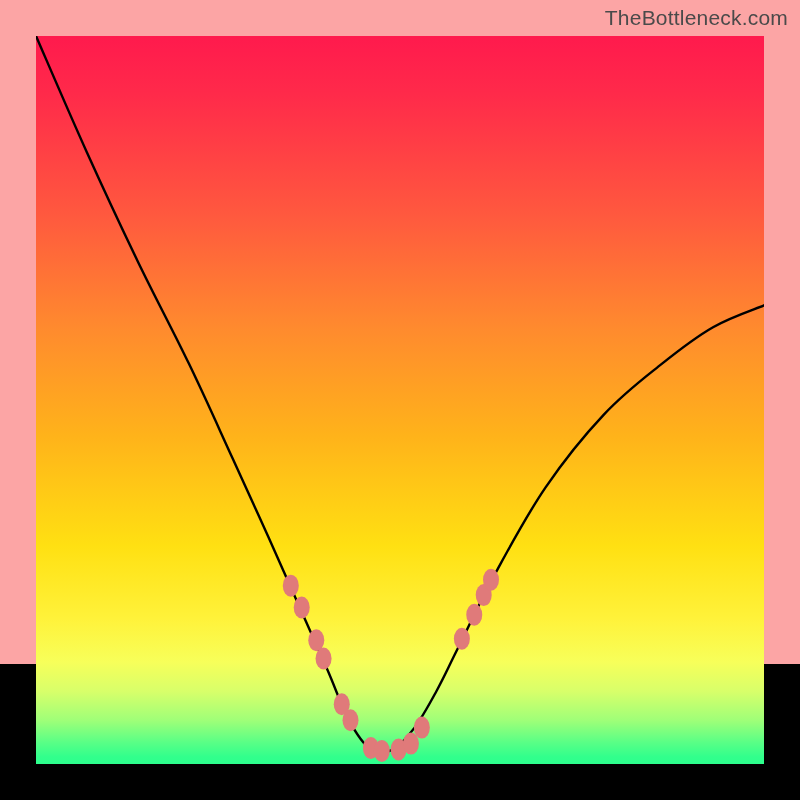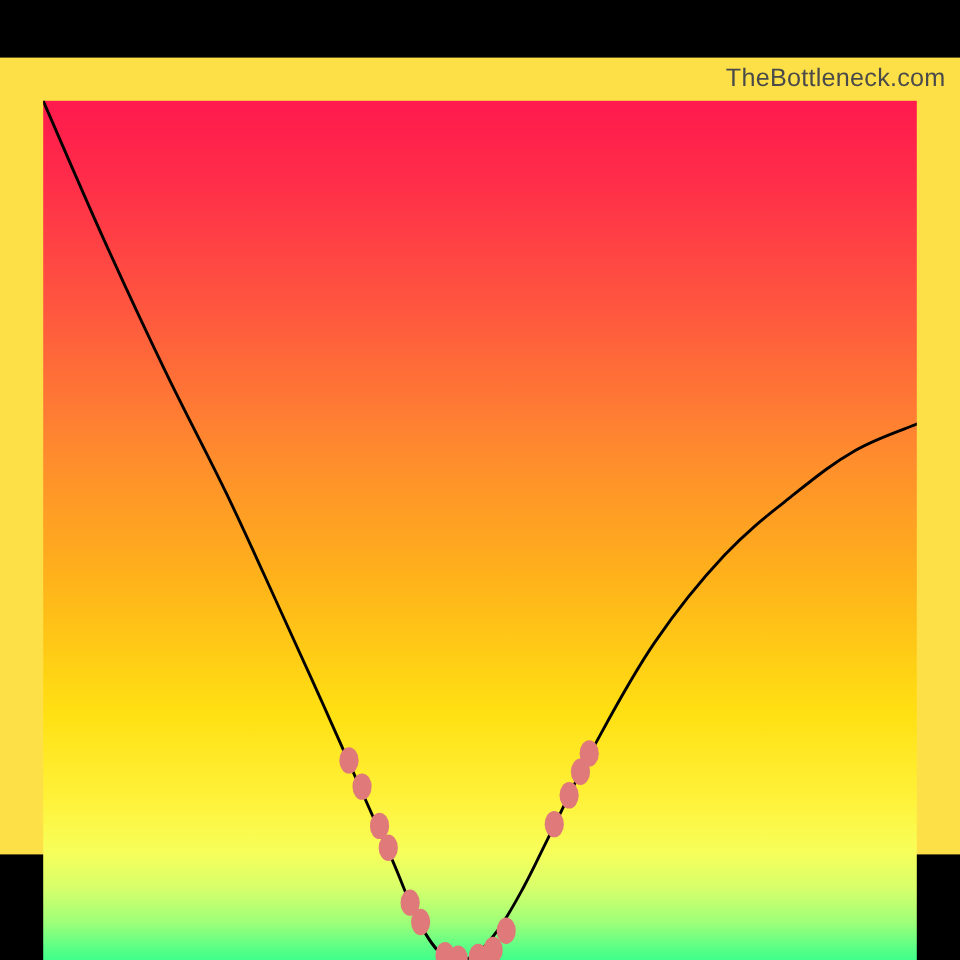--- a/index.html
+++ b/index.html
@@ -8,22 +8,21 @@
     width: 800px;
     height: 800px;
     overflow: hidden;
     background: #000;
     font-family: Arial, Helvetica, sans-serif;
   }
   .frame {
     position: relative;
     width: 800px;
     height: 664px;
-    background: #fde047;
-    margin-top: 48px;
+    background: #fca5a5;
   }
   .plot-area {
     position: absolute;
     left: 36px;
     top: 36px;
     width: 728px;
     height: 728px;
     
     background: linear-gradient(
       to bottom,

